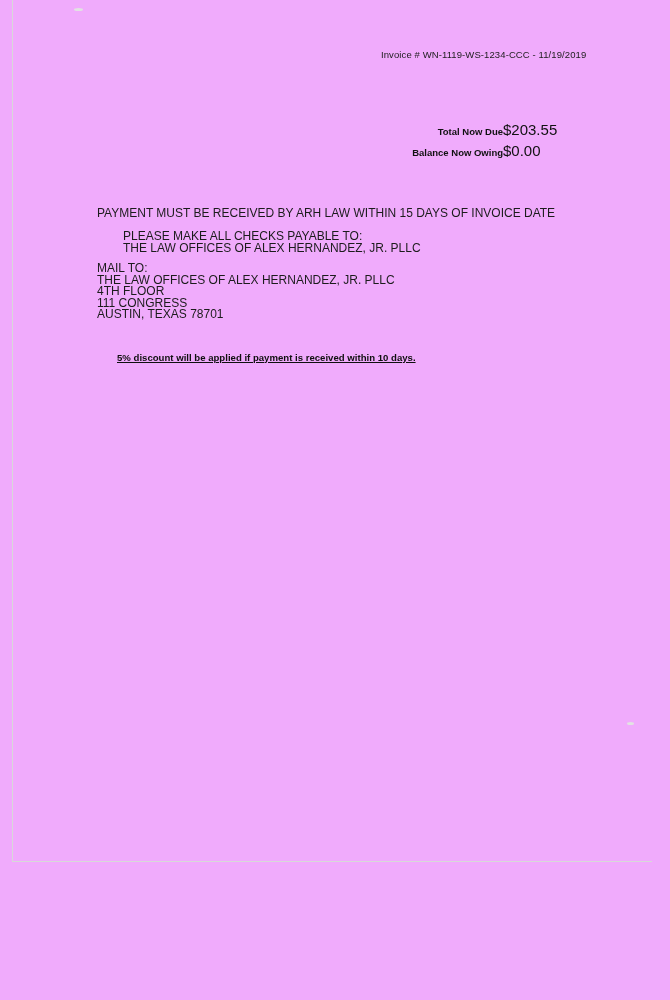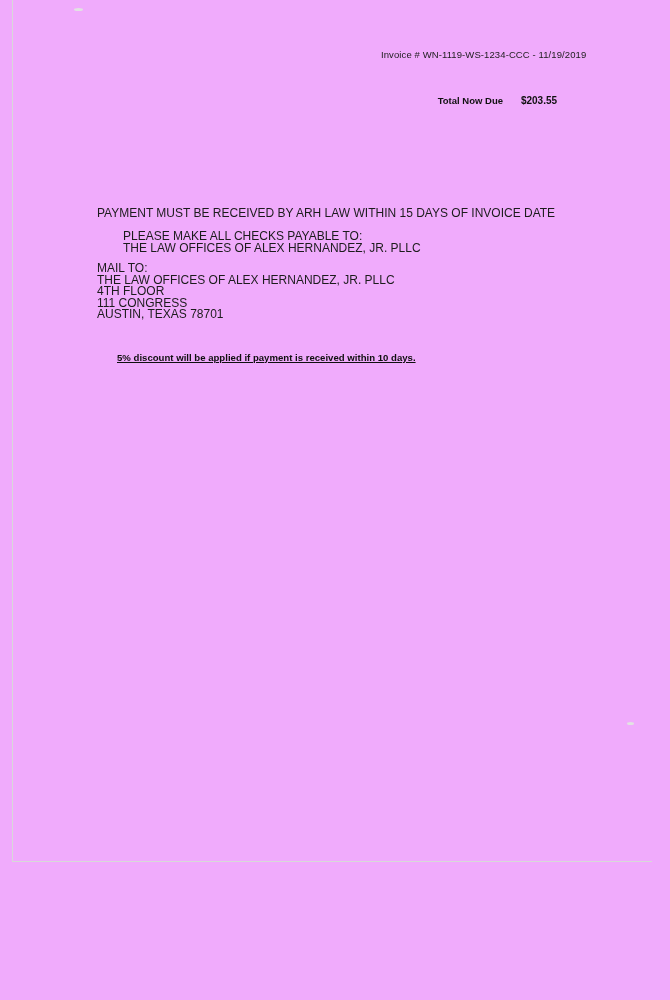--- a/index.html
+++ b/index.html
@@ -68,26 +68,27 @@
     display: flex;
     align-items: baseline;
     height: 21px;
   }
   .totals-label {
     width: 173px;
     text-align: right;
     font-size: 9.5px;
     font-weight: bold;
     color: #111111;
+    margin-top: 31px;
   }
   .totals-value {
     width: 72px;
-    text-align: center;
-    font-size: 10px;
-    font-weight: bold;
+    text-align: left;
+    font-size: 15px;
+    font-weight: normal;
     color: #111111;
   }
 
   .body-block {
     position: absolute;
     left: 97px;
     font-size: 12px;
     line-height: 11.6px;
     color: #1c1c1c;
     white-space: pre-line;
@@ -138,20 +139,24 @@
   <div class="scan-speck speck-1"></div>
   <div class="scan-speck speck-2"></div>
 
   <div class="invoice-header">Invoice # WN-1119-WS-1234-CCC - 11/19/2019</div>
 
   <div class="totals">
     <div class="totals-row">
       <div class="totals-label">Total Now Due</div>
       <div class="totals-value">$203.55</div>
     </div>
+    <div class="totals-row">
+      <div class="totals-label">Balance Now Owing</div>
+      <div class="totals-value">$0.00</div>
+    </div>
   </div>
 
   <div class="body-block terms-line">PAYMENT MUST BE RECEIVED BY ARH LAW WITHIN 15 DAYS OF INVOICE DATE</div>
 
   <div class="body-block payable-block">PLEASE MAKE ALL CHECKS PAYABLE TO:
 THE LAW OFFICES OF ALEX HERNANDEZ, JR. PLLC</div>
 
   <div class="body-block mail-block">MAIL TO:
 THE LAW OFFICES OF ALEX HERNANDEZ, JR. PLLC
 4TH FLOOR

